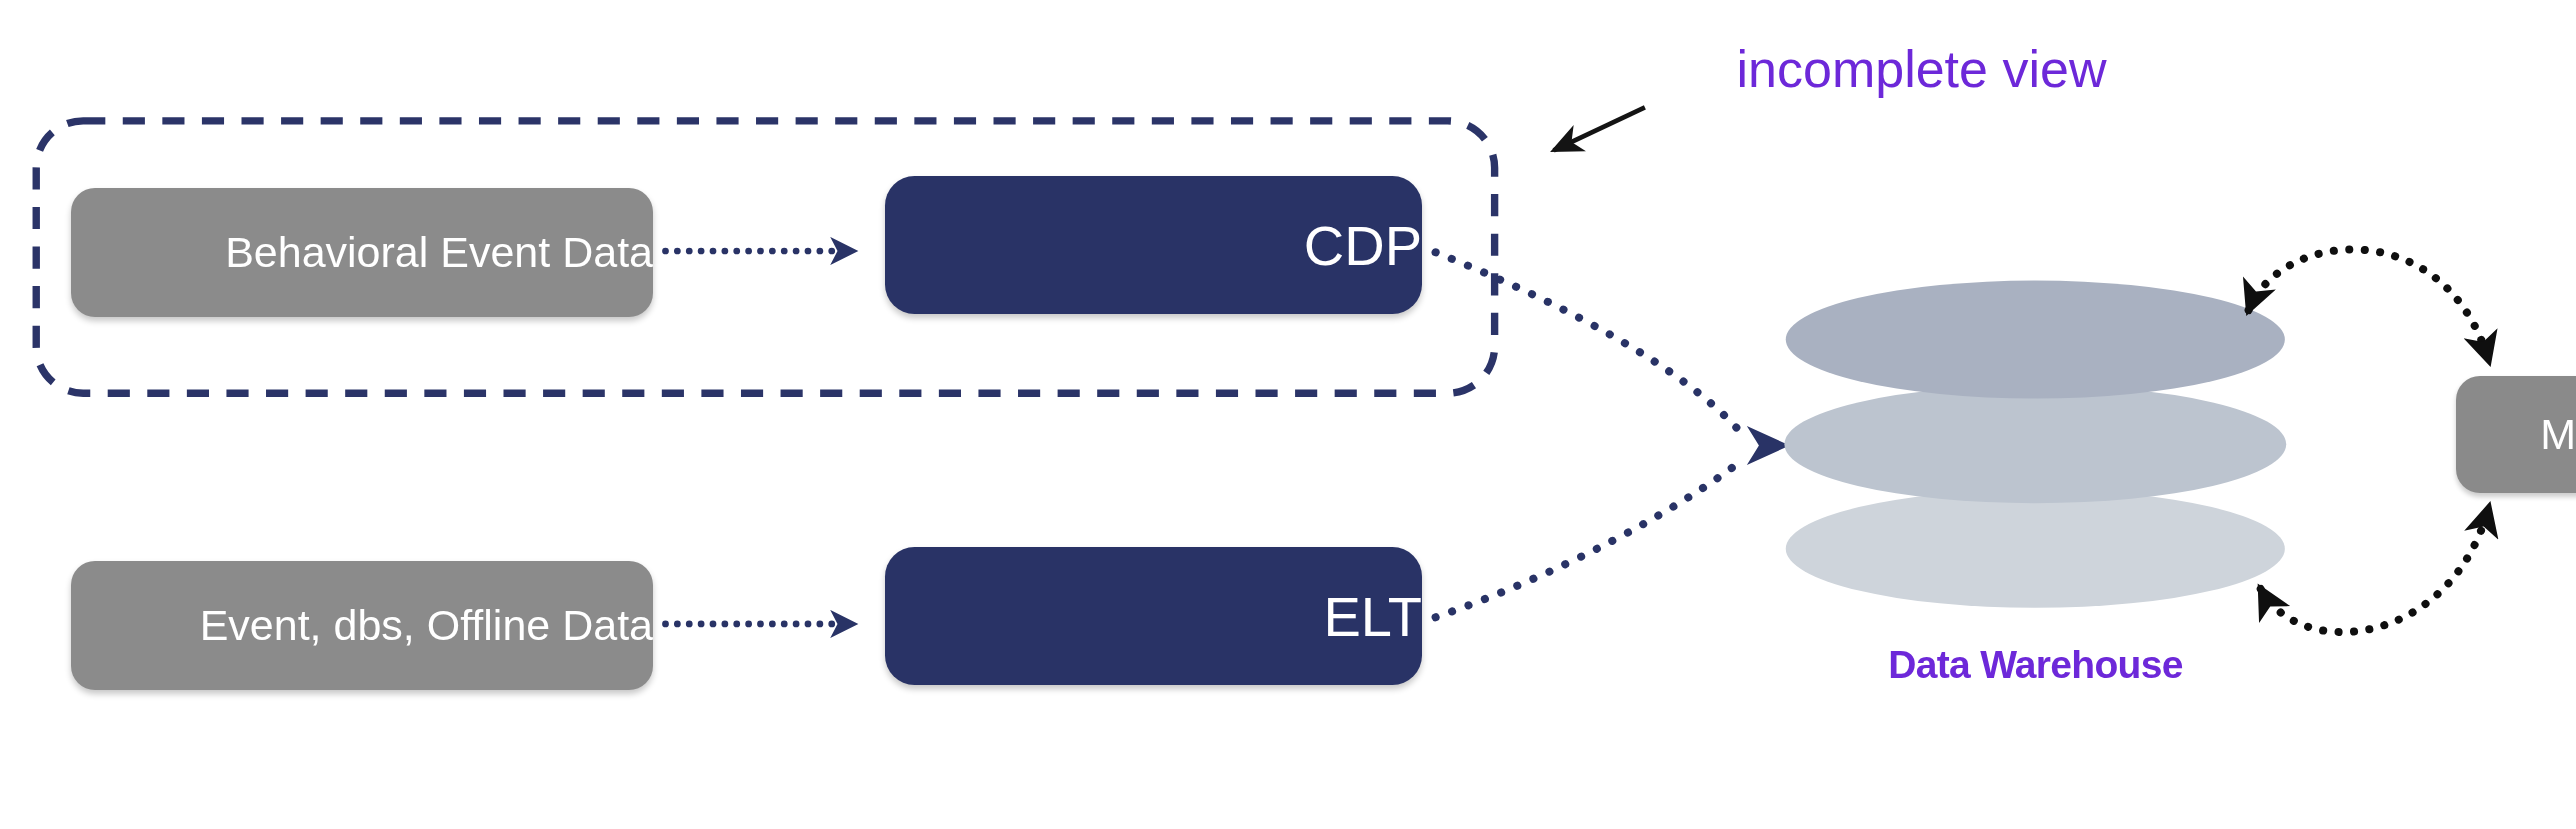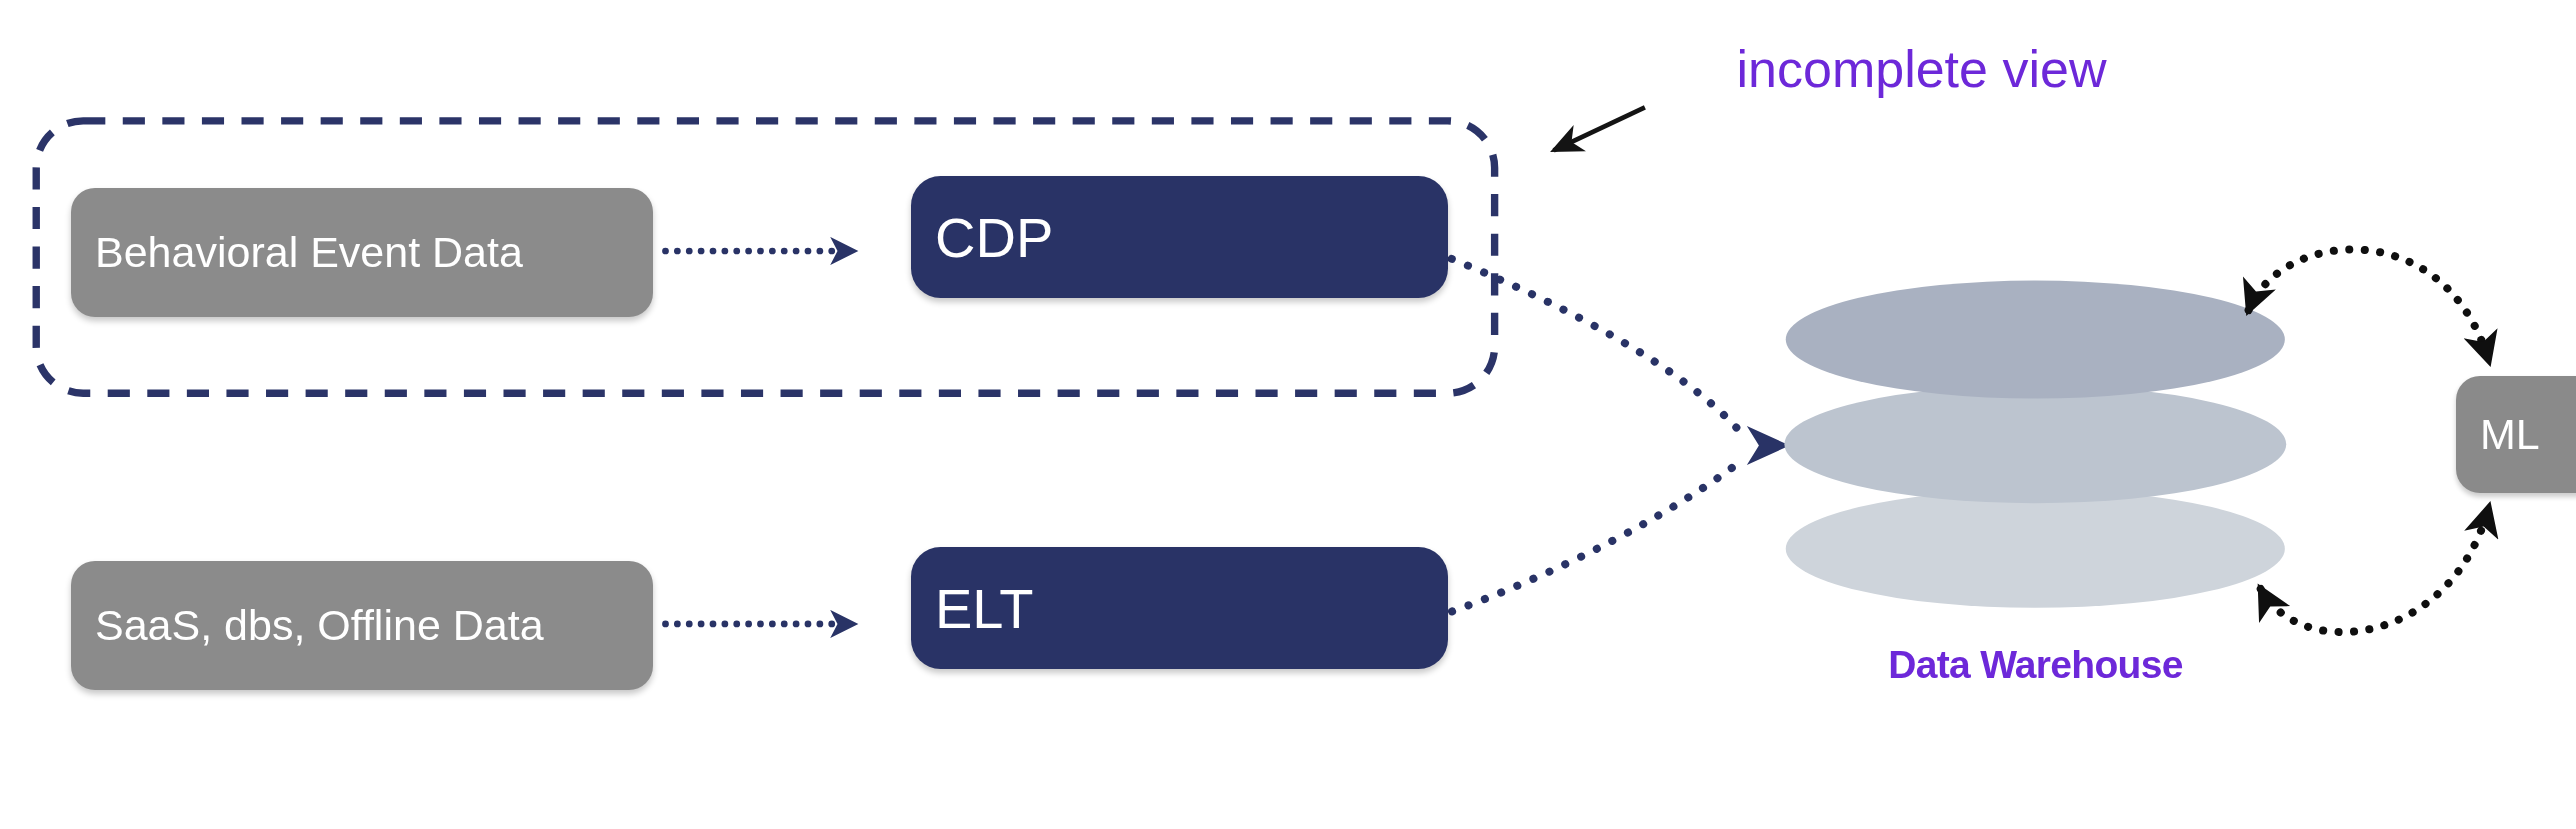--- a/index.html
+++ b/index.html
@@ -19,39 +19,38 @@
     position: absolute;
     left: 0;
     top: 0;
     width: 2576px;
     height: 830px;
   }
   .node {
     position: absolute;
     display: flex;
     align-items: center;
-    justify-content: flex-start;
+    justify-content: flex-end;
     color: #ffffff;
     box-shadow: 0 4px 6.7px rgba(0,0,0,0.22);
     box-sizing: border-box;
     text-align: center;
-    padding-left: 24px;
   }
   .node.source {
     left: 71px;
     width: 582px;
     height: 129px;
     background: #8b8b8b;
     border-radius: 24px;
     font-size: 43px;
   }
   .node.process {
-    left: 911px;
+    left: 885px;
     width: 537px;
-    height: 122px;
+    height: 138px;
     background: #293366;
     border-radius: 29.5px;
     font-size: 56px;
   }
   #node-behavioral { top: 188px; }
   #node-cdp        { top: 176px; }
   #node-saas       { top: 561px; }
   #node-elt        { top: 547px; }
   .node.ml {
     left: 2418px;
@@ -130,21 +129,21 @@
 
   <div class="node source" id="node-behavioral">
     <span>Behavioral Event Data</span>
   </div>
 
   <div class="node process" id="node-cdp">
     <span>CDP</span>
   </div>
 
   <div class="node source" id="node-saas">
-    <span>SaaS, dbs, Offline Data</span>
+    <span>Event, dbs, Offline Data</span>
   </div>
 
   <div class="node process" id="node-elt">
     <span>ELT</span>
   </div>
 
   <div class="node ml" id="node-ml">
     <span>ML</span>
   </div>
 

